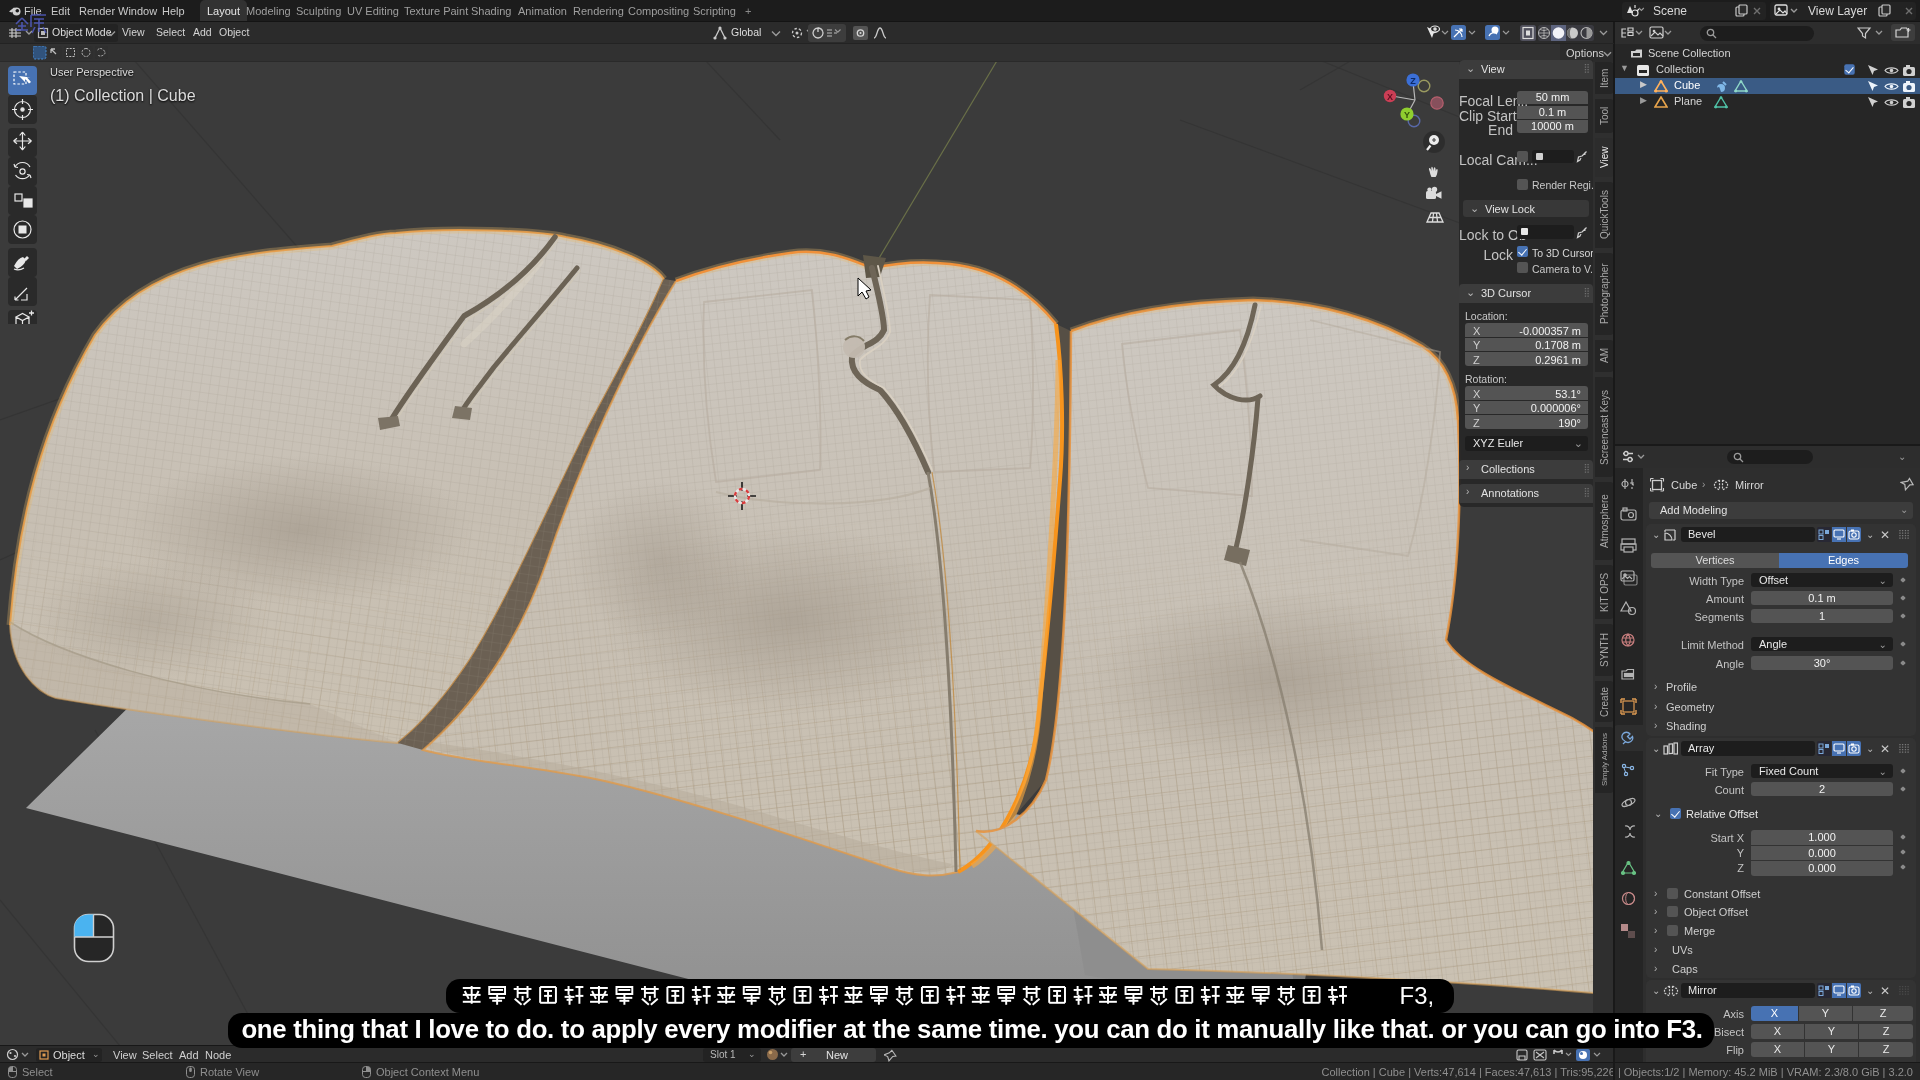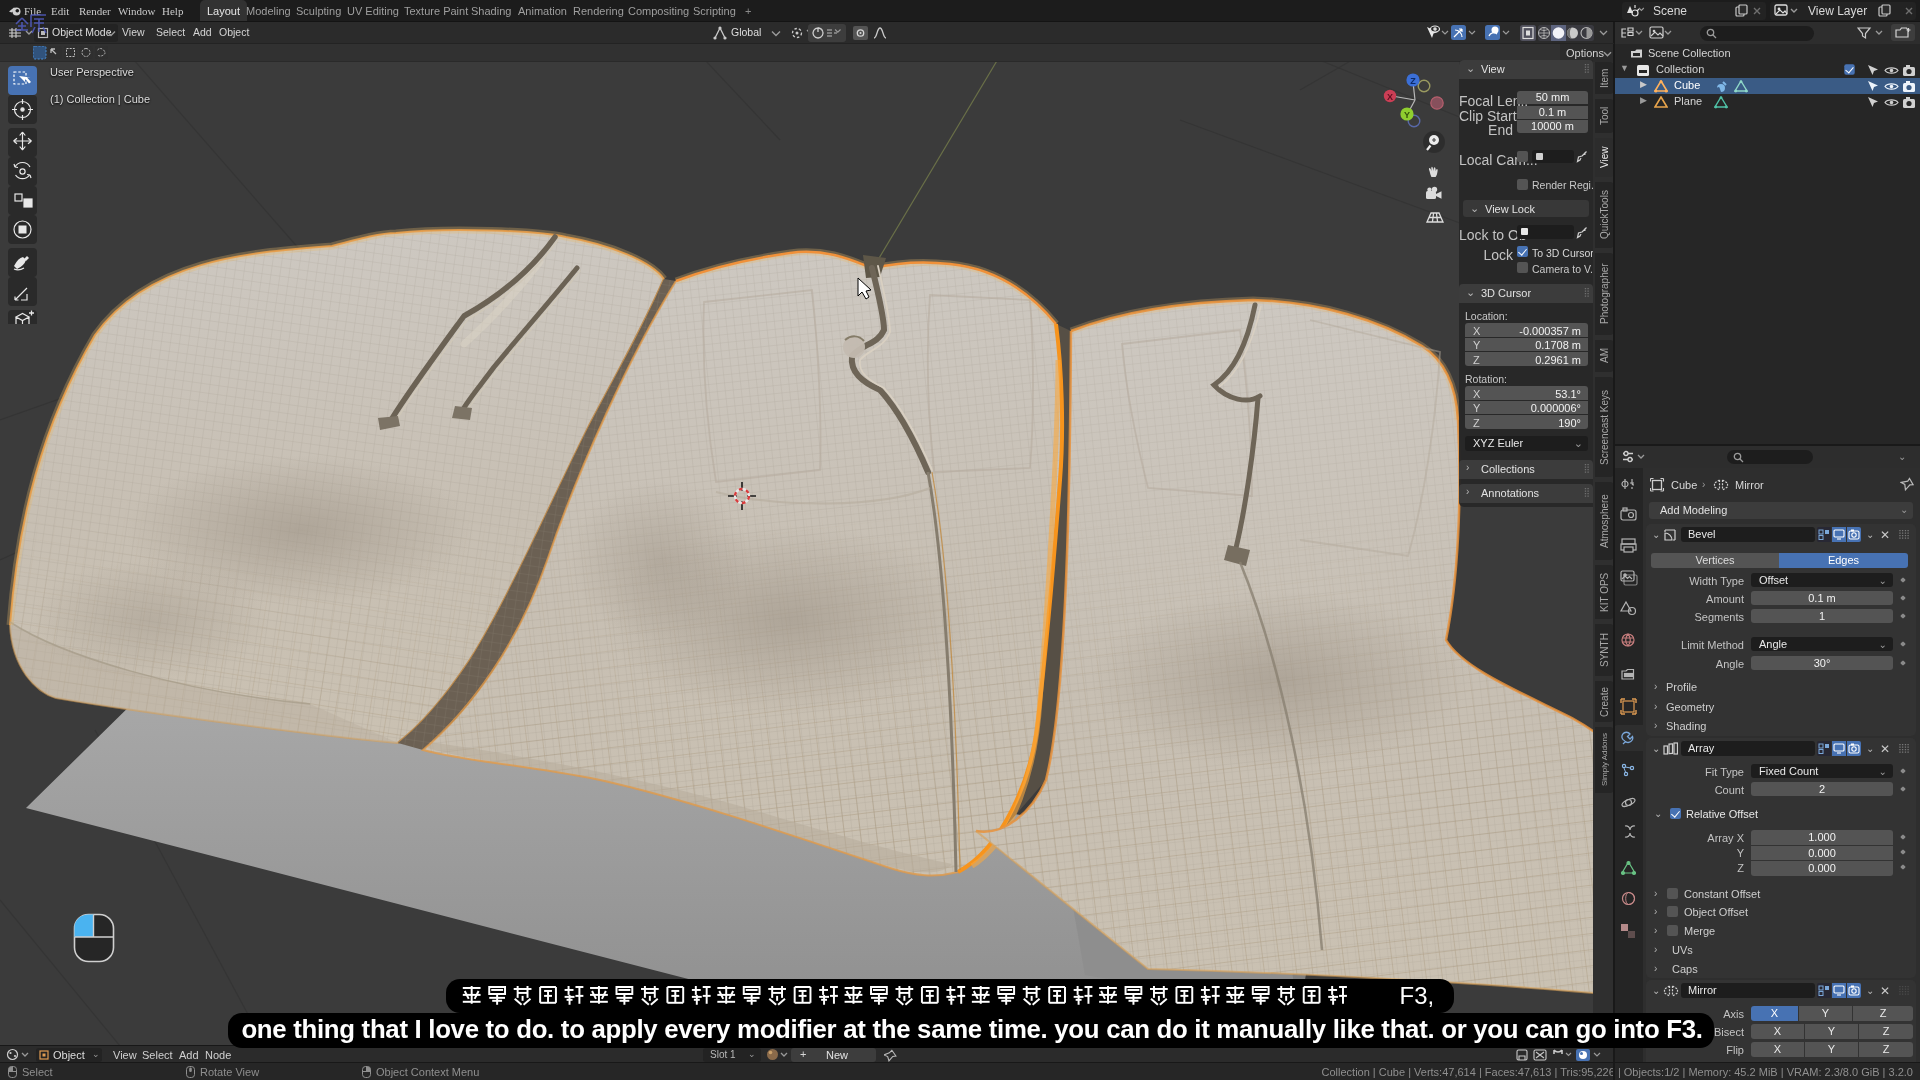--- a/index.html
+++ b/index.html
@@ -3,21 +3,21 @@
 <meta charset="utf-8">
 <style>
 * { margin:0; padding:0; box-sizing:border-box; }
 html,body { width:1920px; height:1080px; overflow:hidden; background:#1d1d1d;
   font-family:"Liberation Sans", sans-serif; }
 .abs { position:absolute; }
 #stage { position:relative; width:1920px; height:1080px; }
 
 #topbar { left:0; top:0; width:1920px; height:22px; background:#1c1c1c; color:#c7c7c7;
   font-size:11px; }
-#topbar .menu { position:absolute; top:4.5px; color:#cacaca;font-family:Liberation Serif, serif; }
+#topbar .menu { position:absolute; top:4.5px; color:#cacaca; }
 .wstab { position:absolute; top:0; height:22px; line-height:23px; padding:0 7px;
   color:#9f9f9f; font-size:11px; }
 .wstab.active { background:#323232; color:#e6e6e6; border-radius:5px 5px 0 0; }
 
 #vheader { left:0; top:22px; width:1614px; height:22px; background:#2b2b2b; color:#d4d4d4;
   font-size:10.5px; }
 #vheader span { position:absolute; top:4px; }
 
 #vp { left:0; top:44px; width:1614px; height:1002px; background:#3b3b3b; }
 
@@ -350,21 +350,21 @@
       <path d="M64.5 4 q3 -3 6 0 q3 3 0 5 q-3 2 -6 0" stroke-dasharray="2 1.2"></path>
     </g>
   </svg>
   <div class="abs" style="left:1560px;top:44px;width:54px;height:18px;background:#2b2b2b;z-index:5"></div>
   <span class="abs" style="left:1566px;top:47px;z-index:6;color:#d2d2d2;font-size:11px">Options</span>
   <svg class="abs" style="left:1603px;top:51px;z-index:6" width="9" height="7" viewBox="0 0 10 8">
       <path d="M1 1.5 l4 4 4 -4" stroke="#9a9a9a" stroke-width="1.6" fill="none"></path>
     </svg>
 
   <div class="abs" style="left:50px;top:66px;z-index:5;color:#dcdcdc;font-size:11px;text-shadow:0 1px 2px #000">User Perspective</div>
-  <div class="abs" style="left:50px;top:93px;z-index:5;color:#dcdcdc;font-size:11px;text-shadow:0 1px 2px #000">(1) Collection | Cube</div>
+  <div class="abs" style="left:50px;top:87px;z-index:5;color:#dcdcdc;font-size:16px;text-shadow:0 1px 2px #000">(1) Collection | Cube</div>
 
   <svg class="abs" style="left:7px;top:66px;z-index:5" width="32" height="258" viewBox="0 0 32 258">
     <g>
       <rect x="1" y="0" width="29" height="29" rx="4" fill="#4772b3"></rect>
       <rect x="1" y="29" width="29" height="29" rx="4" fill="#2a2a2a"></rect>
       <rect x="1" y="62" width="29" height="29" rx="4" fill="#2a2a2a"></rect>
       <rect x="1" y="91" width="29" height="29" rx="4" fill="#2a2a2a"></rect>
       <rect x="1" y="120" width="29" height="29" rx="4" fill="#2a2a2a"></rect>
       <rect x="1" y="149" width="29" height="29" rx="4" fill="#2a2a2a"></rect>
       <rect x="1" y="182" width="29" height="29" rx="4" fill="#2a2a2a"></rect>
@@ -854,21 +854,21 @@
         <span style="position:absolute;left:8px;top:1px">Fixed Count</span>
         <span style="position:absolute;right:6px;top:1px;color:#9a9a9a;font-size:10px">⌄</span>
       </div>
     <div class="dot" style="left:287px;top:323px"></div>
     <div class="lab" style="left:0;top:338px;width:130px">Count</div>
     <div class="f fgray" style="left:137px;top:336px;width:142px;height:14px;text-align:center;line-height:14px">2</div>
     <div class="dot" style="left:287px;top:341px"></div>
     <span class="abs" style="left:40px;top:362px;color:#b5b5b5;font-size:10px">⌄</span>
     <div class="chk on" style="left:56px;top:362px"></div>
     <span class="txt" style="left:72px;top:362px;color:#e8e8e8">Relative Offset</span>
-    <div class="lab" style="left:0;top:386px;width:130px">Array X</div>
+    <div class="lab" style="left:0;top:386px;width:130px">Start X</div>
     <div class="f fgray" style="left:137px;top:384px;width:142px;height:14.5px;text-align:center;line-height:14px;border-radius:3px 3px 0 0">1.000</div>
     <div class="dot" style="left:287px;top:389px"></div>
     <div class="lab" style="left:0;top:401px;width:130px">Y</div>
     <div class="f fgray" style="left:137px;top:399.5px;width:142px;height:14.5px;text-align:center;line-height:14px;border-radius:0">0.000</div>
     <div class="dot" style="left:287px;top:404px"></div>
     <div class="lab" style="left:0;top:416px;width:130px">Z</div>
     <div class="f fgray" style="left:137px;top:415px;width:142px;height:14.5px;text-align:center;line-height:14px;border-radius:0 0 3px 3px">0.000</div>
     <div class="dot" style="left:287px;top:419px"></div>
     <span class="tria" style="left:40px;top:442px">›</span>
       <div class="chk" style="left:53px;top:442px"></div>

